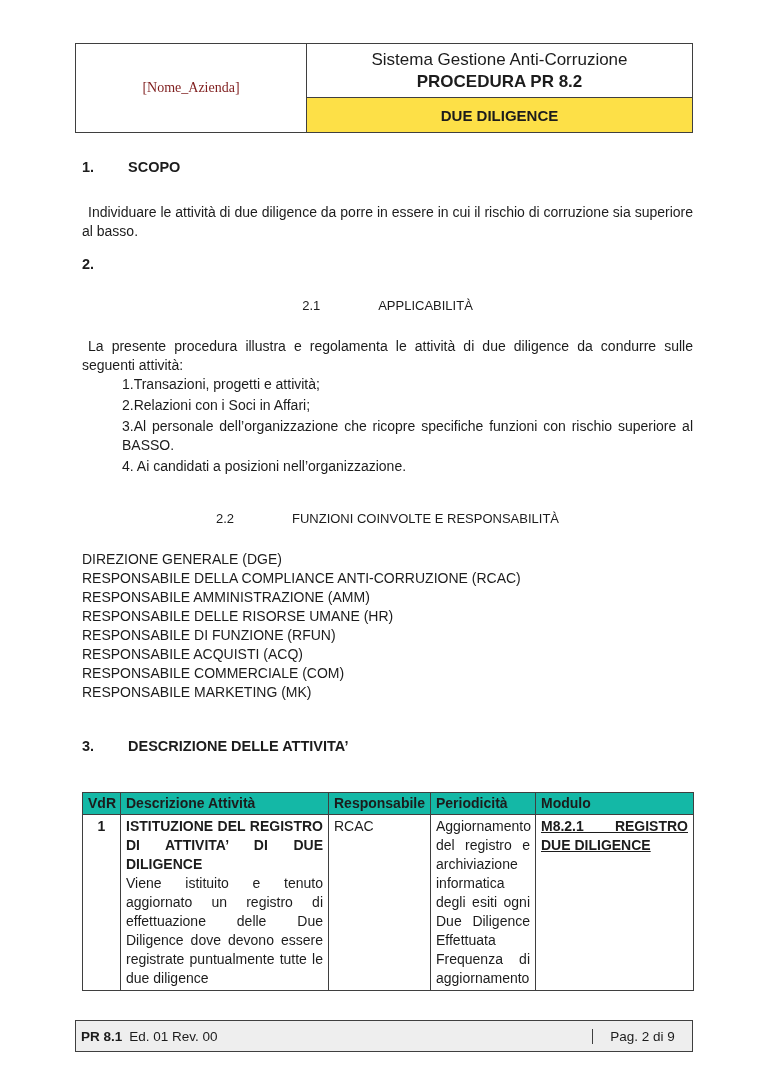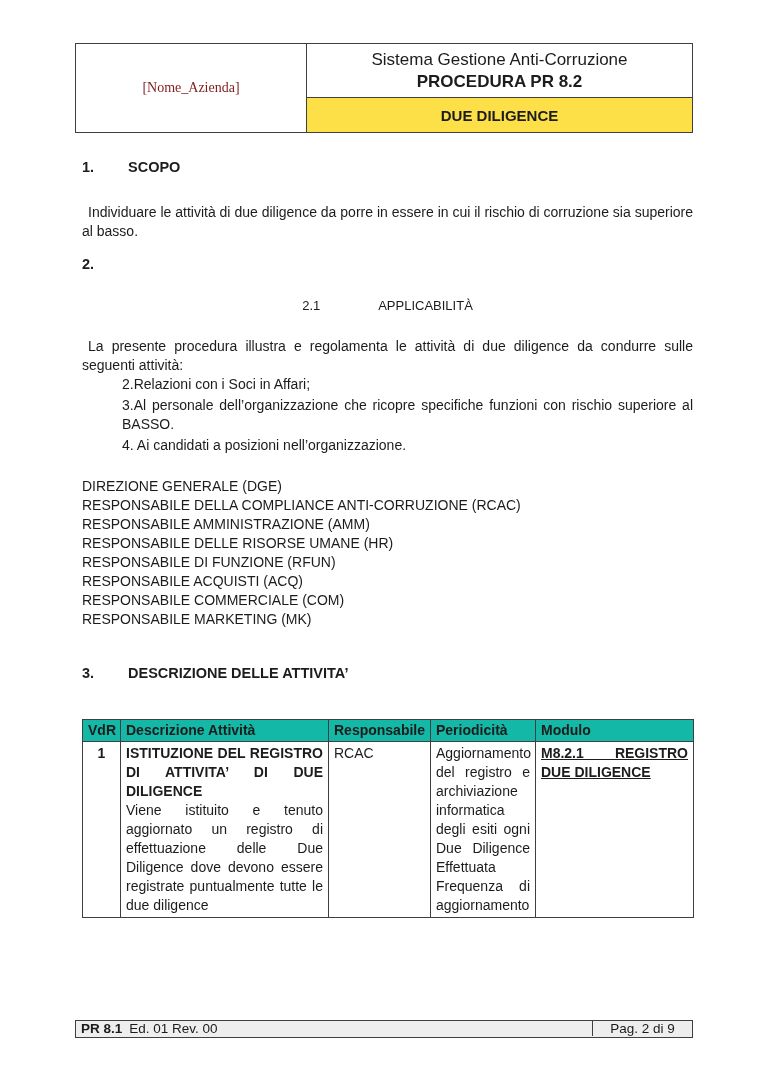--- a/index.html
+++ b/index.html
@@ -84,24 +84,24 @@
   td.cell-vdr { text-align: center; font-weight: bold; }
   td.cell-desc { text-align: justify; }
   .desc-title { font-weight: bold; text-align: justify; }
   td.cell-per { text-align: justify; }
   td.cell-mod { font-weight: bold; }
   .mod-link { text-decoration: underline; display: block; text-align: justify; }
 
   
   .footer-table {
     position: absolute; top: 1020px; left: 75px;
-    width: 618px; height: 18px;
+    width: 618px; height: 32px;
     border: 1.2px solid #3f3f3f;
     background: #eeeeee;
-    display: flex; align-items: flex-start;
+    display: flex; align-items: center;
     font-size: 13.5px;
   }
   .footer-left {
     flex: 1; display: flex; align-items: center;
     padding-left: 5px; gap: 7px;
   }
   .footer-code { font-weight: bold; }
   .footer-right {
     width: 100px; flex: none;
     border-left: 1.2px solid #3f3f3f;
@@ -138,25 +138,30 @@
     </div>
 
     <div class="h-sub" id="h21">
       <span class="h-num">2.1</span>
       <span>APPLICABILITÀ</span>
     </div>
 
     <div class="para" id="p21">La presente procedura illustra e regolamenta le attività di due diligence da condurre sulle seguenti attività:</div>
 
     <div class="plist">
+      <div class="li">1.Transazioni, progetti e attività;</div>
       <div class="li">2.Relazioni con i Soci in Affari;</div>
       <div class="li">3.Al personale dell’organizzazione che ricopre specifiche funzioni con rischio superiore al BASSO.</div>
       <div class="li">4. Ai candidati a posizioni nell’organizzazione.</div>
     </div>
 
+    <div class="h-sub" id="h22">
+      <span class="h-num">2.2</span>
+      <span>FUNZIONI COINVOLTE E RESPONSABILITÀ</span>
+    </div>
 
     <div class="roles" id="roles">
       <div>DIREZIONE GENERALE (DGE)</div>
       <div>RESPONSABILE DELLA COMPLIANCE ANTI-CORRUZIONE (RCAC)</div>
       <div>RESPONSABILE AMMINISTRAZIONE (AMM)</div>
       <div>RESPONSABILE DELLE RISORSE UMANE (HR)</div>
       <div>RESPONSABILE DI FUNZIONE (RFUN)</div>
       <div>RESPONSABILE ACQUISTI (ACQ)</div>
       <div>RESPONSABILE COMMERCIALE (COM)</div>
       <div>RESPONSABILE MARKETING (MK)</div>

